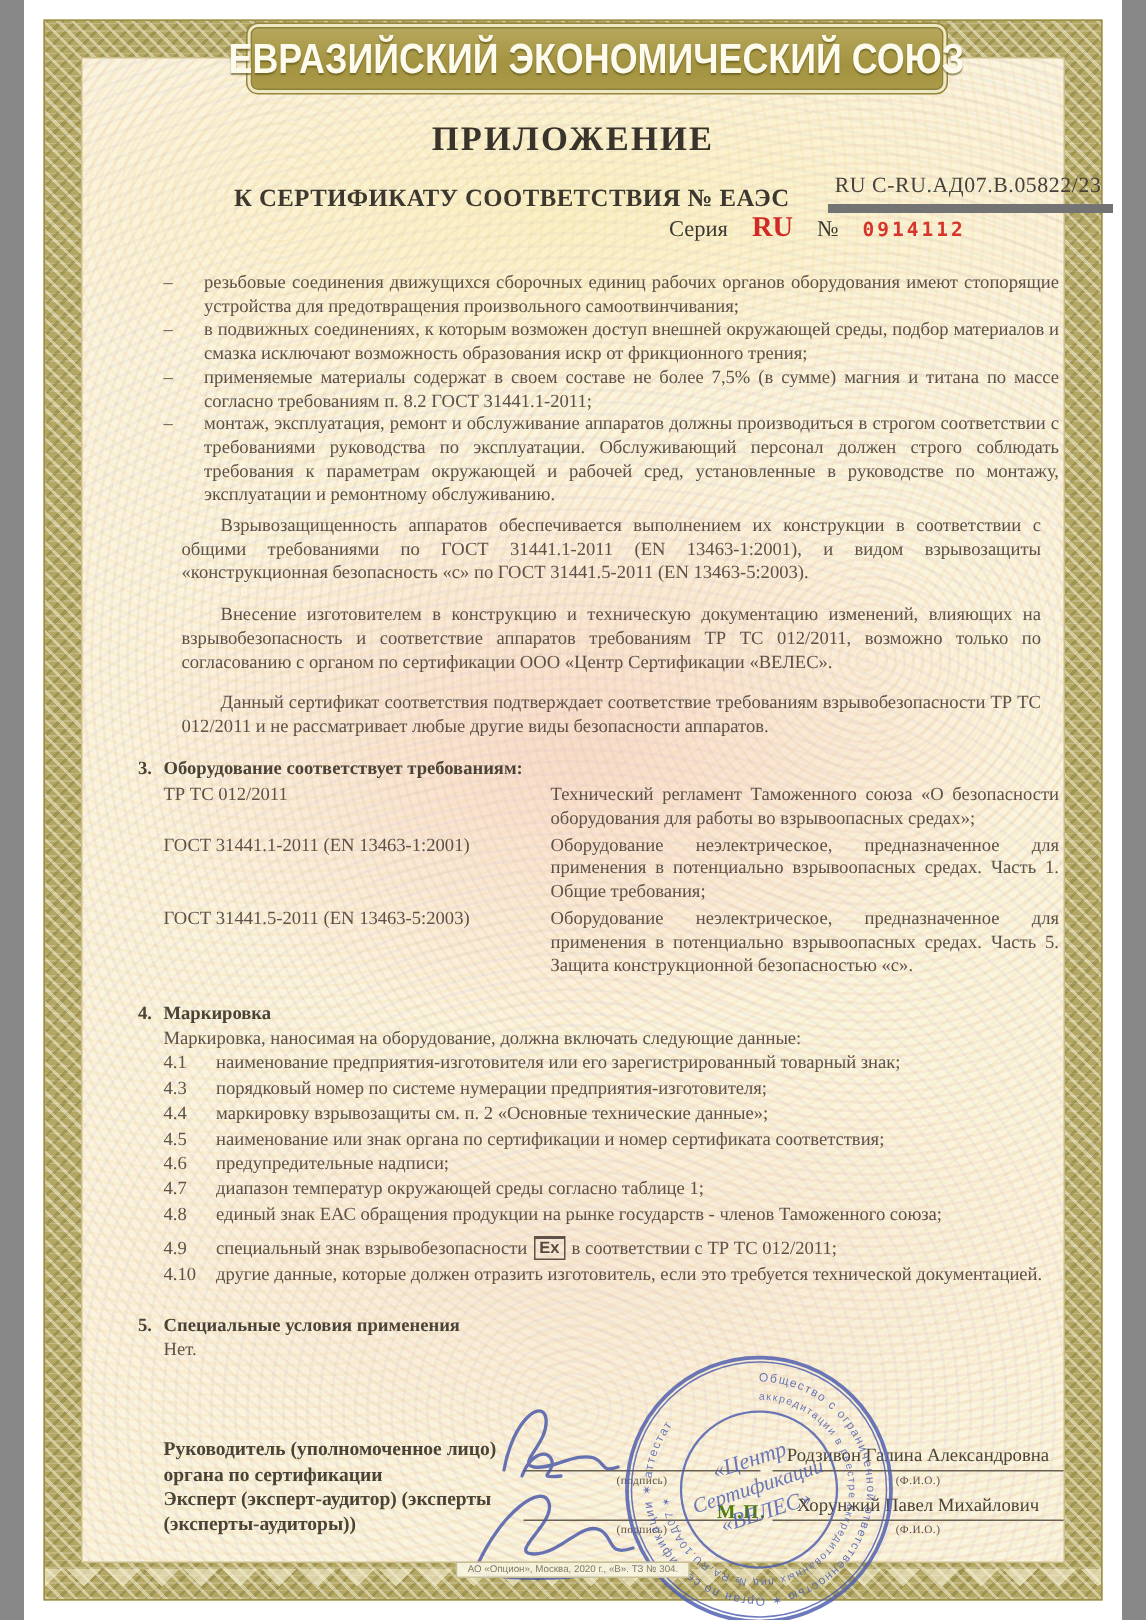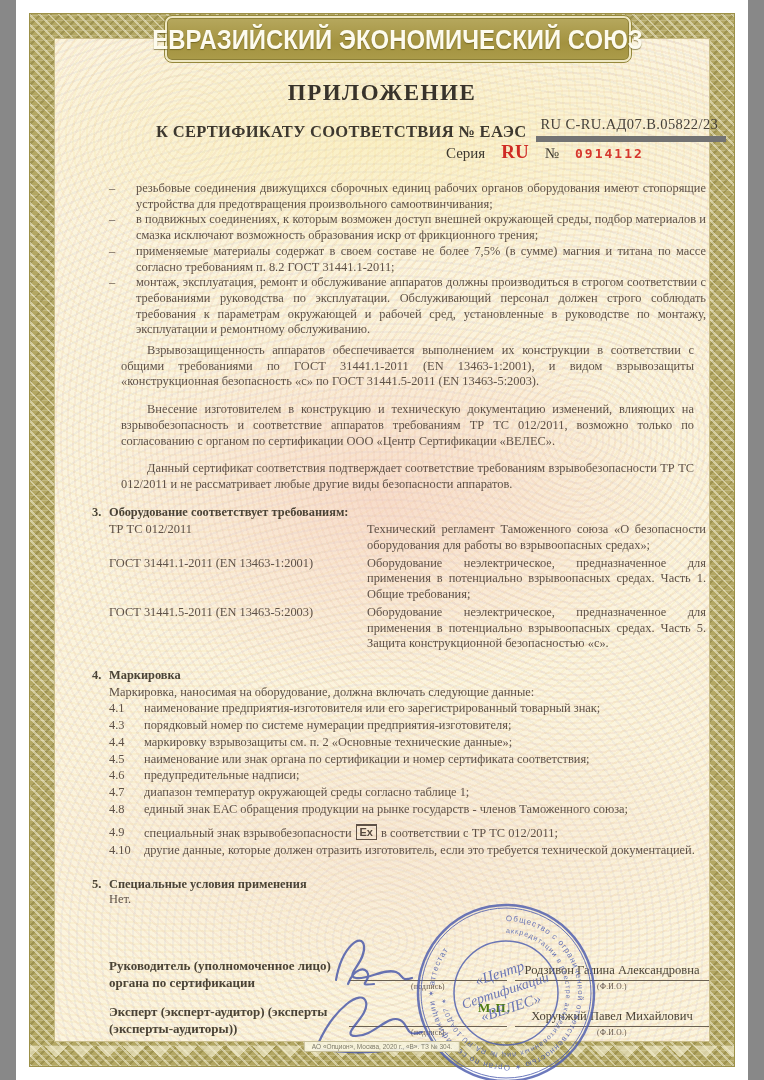--- a/index.html
+++ b/index.html
@@ -52,21 +52,21 @@
     font-family:"Liberation Sans", sans-serif; font-weight:bold; font-size:26px;
     color:#fdfbee; letter-spacing:0px; white-space:nowrap;
     transform:scale(0.92,1.08); text-shadow:0 1px 1px rgba(90,80,20,0.65);
   }
   
   .doc-title {
     position:absolute; left:0; right:0; top:80px; text-align:center;
     font-size:23px; font-weight:bold; letter-spacing:1.5px; color:#38332b; z-index:2;
   }
   .subtitle-row {
-    position:absolute; left:140px; top:116px; display:flex; align-items:flex-end; gap:10px; z-index:2;
+    position:absolute; left:140px; top:116px; display:flex; align-items:flex-end; gap:26px; z-index:2;
   }
   .subtitle { font-size:16.5px; font-weight:bold; color:#3d382f; letter-spacing:0.3px; white-space:nowrap; }
   .certnum { border-bottom:6px solid #737373; padding:0 8px 3px 4px; font-size:14.5px; color:#46413a; white-space:nowrap; letter-spacing:0.4px; }
   .series-row {
     position:absolute; left:430px; top:141px; display:flex; align-items:baseline; gap:16px;
     font-size:15px; color:#3d382f; z-index:2;
   }
   .series-ru { color:#cf2b24; font-weight:bold; font-size:19px; }
   .series-num { color:#d6352c; font-weight:bold; font-size:13px; font-family:"DejaVu Sans Mono", monospace; letter-spacing:2px; }
   
@@ -91,21 +91,21 @@
   .gap-before { margin-top:8px; }
   .ex-box {
     display:inline-block; border:1px solid #5e5147; border-top-width:2px; padding:0 3px;
     font-family:"Liberation Sans", sans-serif; font-weight:bold; font-size:11px;
     line-height:13px; margin:0 4px; position:relative; top:-1px; color:#55483e;
   }
   .sec5-value { text-align:left; }
   
   .sig-block { position:absolute; left:93px; top:958px; width:600px; z-index:2; }
   .sig-row { display:grid; grid-template-columns:232px 158px 1fr; column-gap:8px; align-items:end; }
-  .sig-row + .sig-row { margin-top:13px; }
+  .sig-row + .sig-row { }
   .sig-label { font-weight:bold; font-size:13px; line-height:16.5px; color:#4a4336; text-align:left; }
   .sig-line-cell { display:flex; flex-direction:column; align-items:center; }
   .sig-line { width:100%; border-bottom:1px solid #6b6152; height:14px; }
   .sig-caption { font-size:7.5px; color:#5e5147; margin-top:1px; letter-spacing:0.3px; }
   .name-cell { display:flex; flex-direction:column; align-items:center; }
   .sig-name { font-size:12.5px; color:#4a4336; white-space:nowrap; padding-bottom:2px; }
   .name-line { width:100%; border-bottom:1px solid #6b6152; }
   .mp-label {
     position:absolute; left:462px; top:1000px; font-weight:bold; font-size:13px;
     color:#4d7c0f; letter-spacing:1px; z-index:2;

